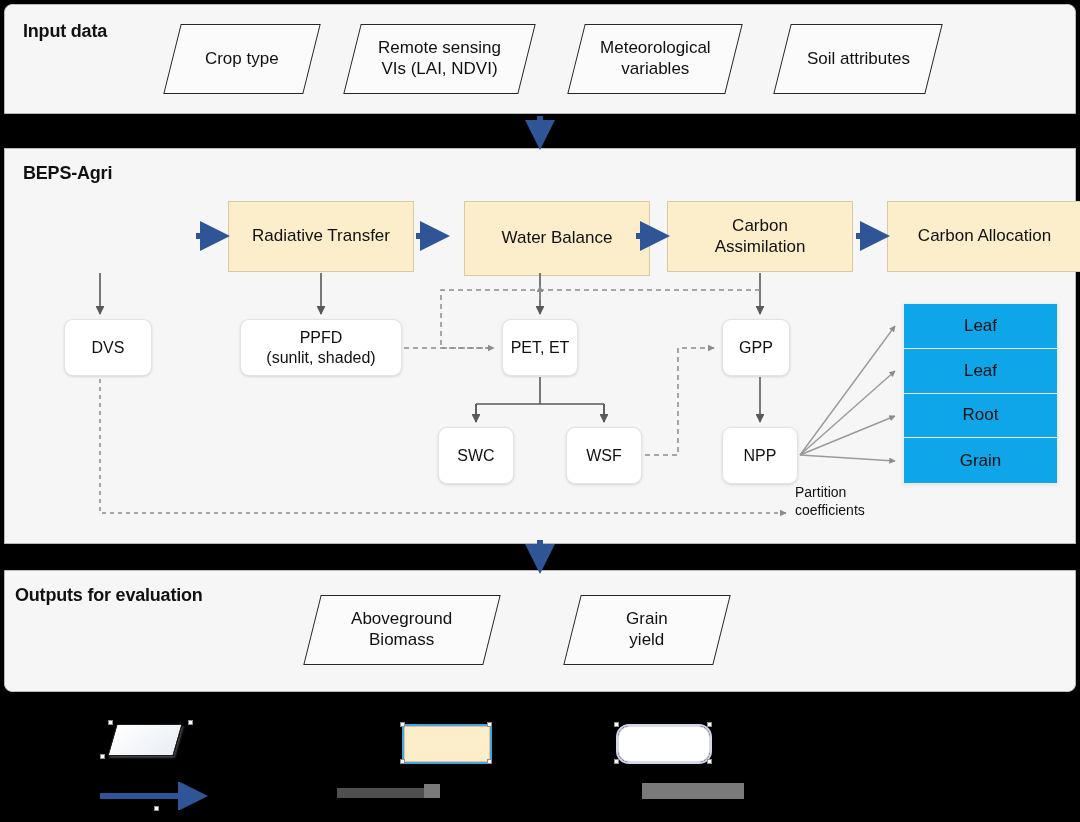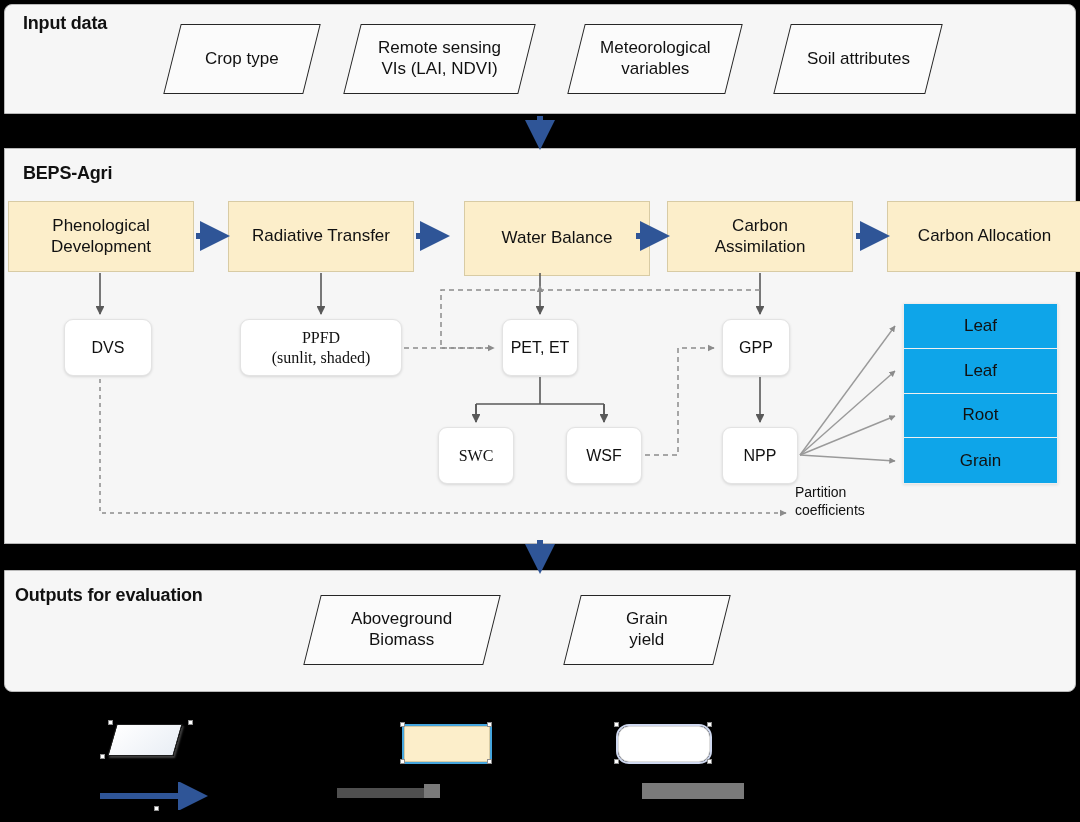--- a/index.html
+++ b/index.html
@@ -28,21 +28,21 @@
   #panel-out   { left: 4px;  top: 570px; width: 1072px; height: 122px; border-radius: 0 0 8px 8px;}
 
   .panel-title {
     position: absolute;
     font-weight: bold;
     font-size: 18px;
     color: #111;
     letter-spacing: -0.2px;
     white-space: nowrap;
   }
-  #title-input { left: 18px; top: 8px; text-align: center; }
+  #title-input { left: 18px; top: 16px; text-align: center; }
   #title-beps  { left: 18px; top: 14px; }
   #title-out   { left: 10px; top: 14px; }
 
   
   .para {
     position: absolute;
     border: 1.6px solid #262626;
     background: #fbfbfb;
     transform: skewX(-14deg);
     display: flex; align-items: center; justify-content: center;
@@ -161,33 +161,31 @@
 variables</span>
   </div>
   <div class="para" style="left:782px; top:24px; width:152px; height:70px;">
     <span>Soil attributes</span>
   </div>
 
   <div class="panel" id="panel-beps">
     <div class="panel-title" id="title-beps">BEPS-Agri</div>
   </div>
 
-  <div class="mod" style="left:8px;   top:201px; width:186px; height:71px;">Phenological
-Development</div>
   <div class="mod" style="left:228px; top:201px; width:186px; height:71px;">Radiative Transfer</div>
   <div class="mod" style="left:464px; top:201px; width:186px; height:75px;">Water Balance</div>
   <div class="mod" style="left:667px; top:201px; width:186px; height:71px;">Carbon
 Assimilation</div>
   <div class="mod" style="left:887px; top:201px; width:195px; height:71px;">Carbon Allocation</div>
 
   <div class="var" style="left:64px;  top:319px; width:88px; height:57px;">DVS</div>
-  <div class="var" style="left:240px; top:319px; width:162px; height:57px;font-family:Liberation Serif, serif;">PPFD
+  <div class="var" style="left:240px; top:319px; width:162px; height:57px;">PPFD
 (sunlit, shaded)</div>
   <div class="var" style="left:502px; top:319px; width:76px; height:57px;">PET, ET</div>
-  <div class="var" style="left:438px; top:427px; width:76px; height:57px;font-family:Liberation Serif, serif;">SWC</div>
+  <div class="var" style="left:438px; top:427px; width:76px; height:57px;">SWC</div>
   <div class="var" style="left:566px; top:427px; width:76px; height:57px;">WSF</div>
   <div class="var" style="left:722px; top:319px; width:68px; height:57px;">GPP</div>
   <div class="var" style="left:722px; top:427px; width:76px; height:57px;">NPP</div>
 
   <div id="part-table">
     <div class="row">Leaf</div>
     <div class="row">Leaf</div>
     <div class="row">Root</div>
     <div class="row">Grain</div>
   </div>

